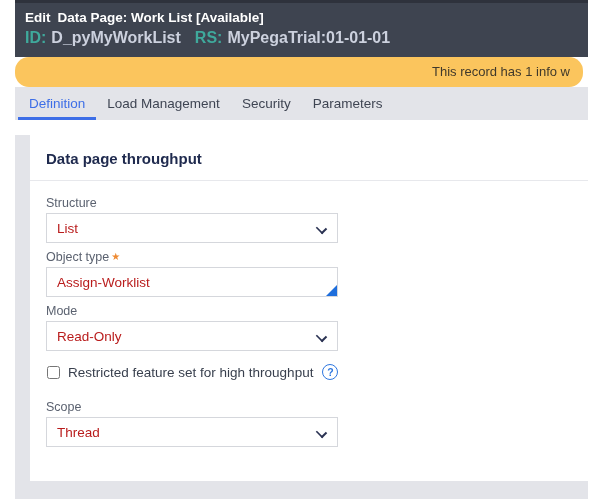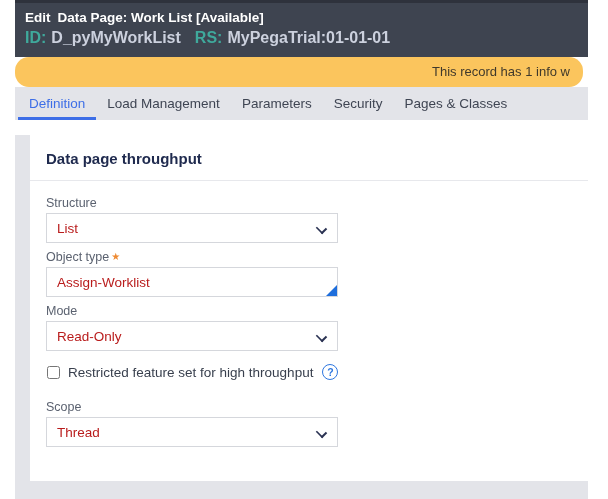--- a/index.html
+++ b/index.html
@@ -75,23 +75,22 @@
     </div>
   </div>
 
   <div class="warnbar">
     <span>This record has 1 info w</span>
   </div>
 
   <div class="tabrow">
     <div class="tab active">Definition</div>
     <div class="tab">Load Management</div>
+    <div class="tab">Security</div>
     <div class="tab">Parameters</div>
-    <div class="tab">Security</div>
-    <div class="tab">Pages &amp; Classes</div>
   </div>
 
   <div class="content">
     <div class="card">
       <div class="card-hd">
         <h2>Data page throughput</h2>
       </div>
       <div class="card-bd">
 
         <div class="fgroup">

